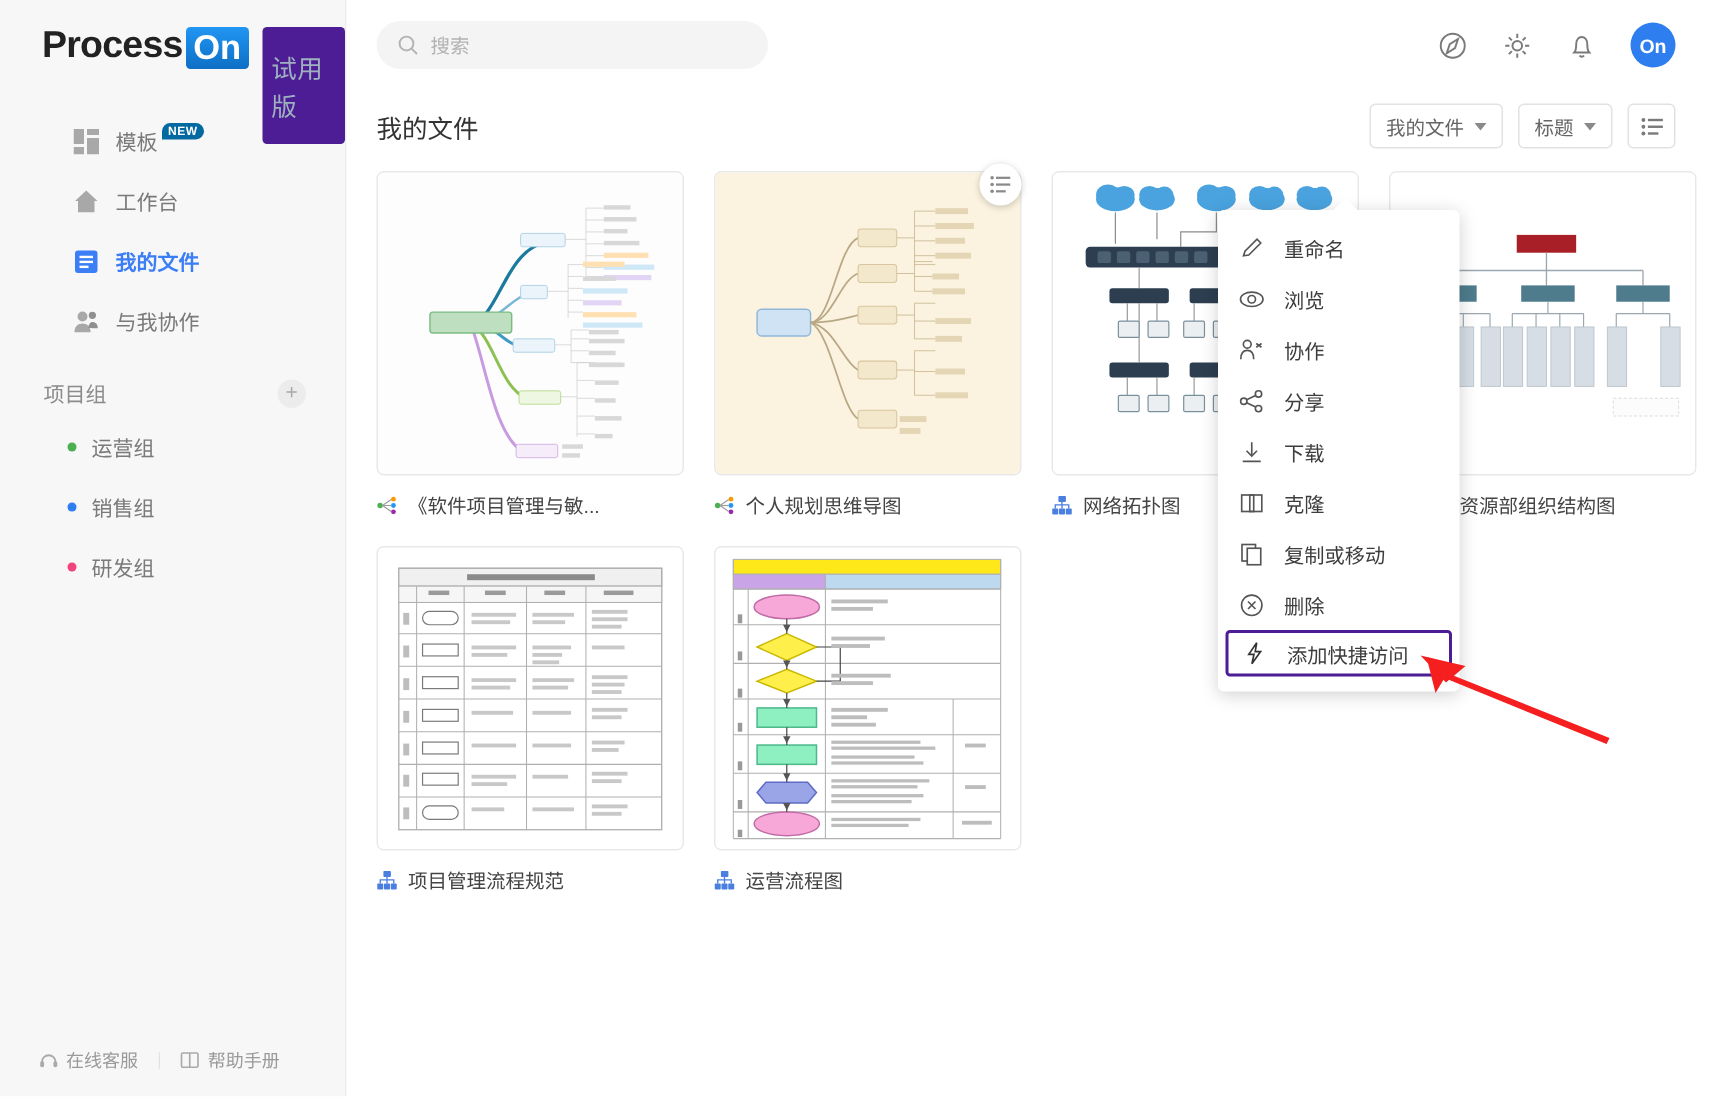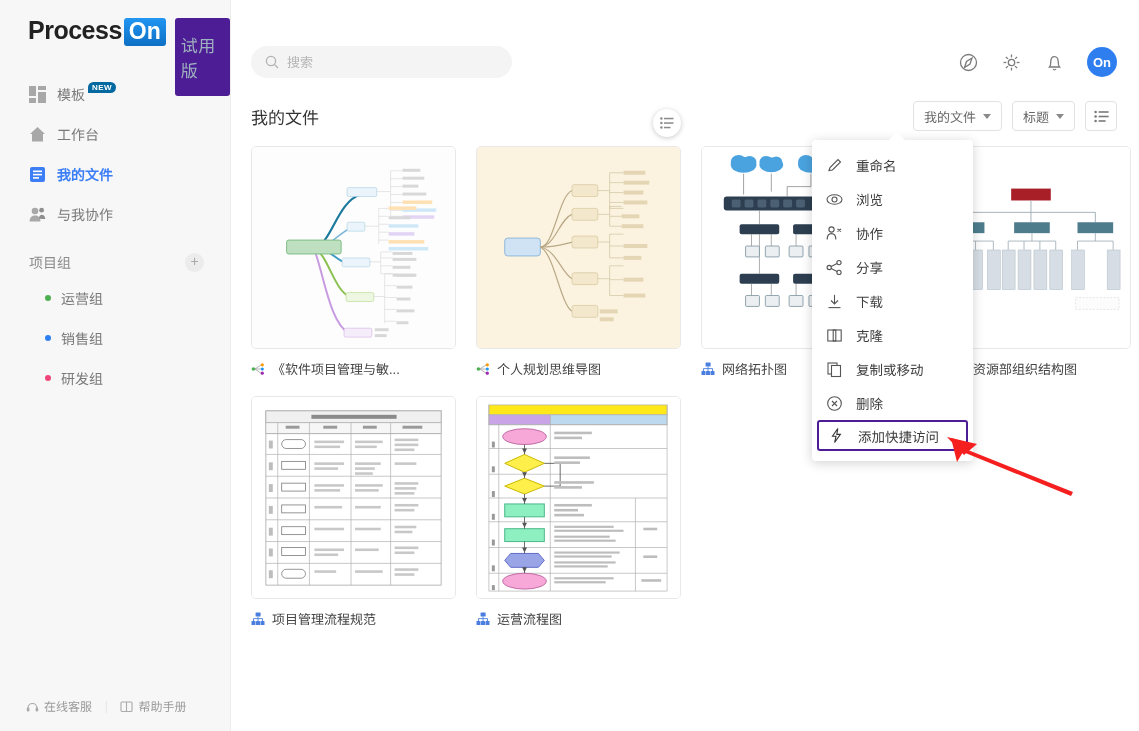--- a/index.html
+++ b/index.html
@@ -24,21 +24,21 @@
   }
   .trial-badge {
     margin-left: 9px; background: #4c1d95; color: #9fb0bf;
     font-size: 17px; padding: 14px 6px; border-radius: 3px; letter-spacing: 0.5px;
   }
   .new-btn {
     display: block; width: 139px; height: 34px; margin: 22px 0 0 29px;
     background: #3c7ef5; color: #fff; border: none; border-radius: 4px;
     font-size: 14px; font-family: inherit; cursor: pointer;
   }
-  .nav { margin-top: 22px; }
+  .nav { margin-top: 22px; margin-left: 20px; }
   .nav-item {
     display: flex; align-items: center; height: 40px; padding-left: 29px;
     font-size: 14px; color: #7a7a7a; cursor: pointer; position: relative;
   }
   .nav-item.active { color: #3c7ef5; font-weight: bold; }
   .nav-ico { width: 17px; height: 17px; margin-right: 11px; flex: none; display: block; }
   .new-tag {
     position: relative; top: -7px; margin-left: 3px; background: #0369a1; color: #fff;
     font-size: 8px; font-weight: bold; padding: 1px 4px; border-radius: 7px 7px 7px 0;
     letter-spacing: 0.4px;
@@ -59,21 +59,21 @@
   .sb-footer {
     position: absolute; bottom: 0; left: 0; width: 231px; height: 50px;
     display: flex; align-items: center; padding-left: 26px; font-size: 12px; color: #9a9a9a; font-family: Liberation Serif, serif;
   }
   .sb-footer .fi { display: flex; align-items: center; cursor: pointer; }
   .sb-footer .fi svg { margin-right: 5px; }
   .sb-sep { margin: 0 13px; color: #dcdcdc; }
 
   
   .main { flex: 1; height: 731px; position: relative; background: #fff; }
-  .topbar { height: 60px; display: flex; align-items: center; padding: 0 22px 0 20px; margin-top: 32px; }
+  .topbar { height: 60px; display: flex; align-items: center; padding: 0 22px 0 20px; }
   .search-box {
     width: 261px; height: 32px; background: #f4f4f4; border-radius: 16px;
     display: flex; align-items: center; padding: 0 14px;
   }
   .search-box input {
     border: none; background: transparent; outline: none; margin-left: 8px;
     font-size: 13px; color: #555; width: 200px; font-family: inherit;
   }
   .search-box input::placeholder { color: #b3b3b3; }
   .topbar-right { margin-left: auto; display: flex; align-items: center; gap: 22px; }

